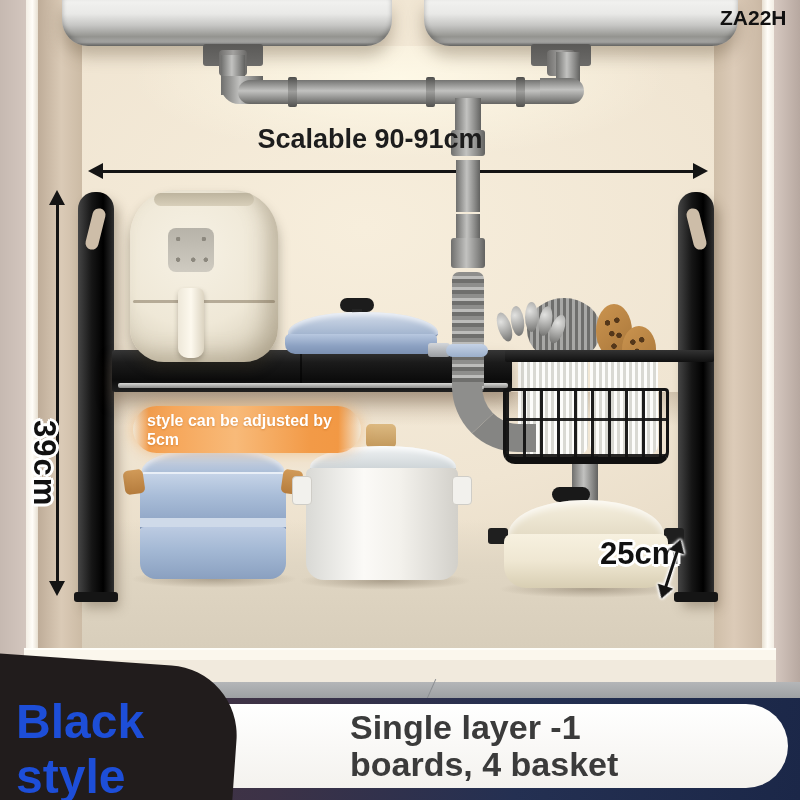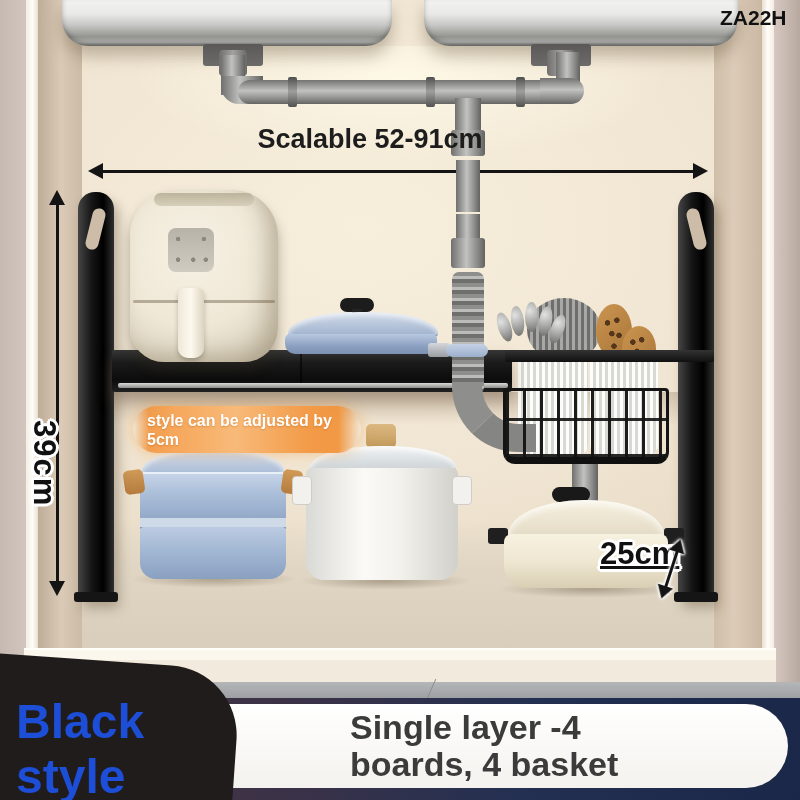--- a/index.html
+++ b/index.html
@@ -198,49 +198,49 @@
   <div class="abs" style="left:566px;top:500px;width:12px;height:7px;background:#222;z-index:12;"></div>
   <div class="abs" style="left:508px;top:500px;width:156px;height:40px;border-radius:78px 78px 6px 6px / 36px 36px 5px 5px;
        background:linear-gradient(#f6f0df,#e2d9c2);box-shadow:inset 0 4px 7px rgba(255,255,255,.7);z-index:12;"></div>
   <div class="abs" style="left:488px;top:528px;width:20px;height:16px;border-radius:3px;background:#1f1f1f;z-index:12;"></div>
   <div class="abs" style="left:664px;top:528px;width:20px;height:16px;border-radius:3px;background:#1f1f1f;z-index:12;"></div>
   <div class="abs" style="left:504px;top:534px;width:164px;height:54px;border-radius:8px 8px 22px 22px;
        background:linear-gradient(#f7f1e0 0%,#efe7d2 50%,#d8ceb3 100%);z-index:12;"></div>
 
   <div class="abs" style="left:720px;top:6px;width:76px;height:26px;font-size:21px;font-weight:bold;color:#111;z-index:30;">ZA22H</div>
 
-  <div class="abs" style="left:230px;top:124px;width:280px;text-align:center;font-size:27px;font-weight:bold;color:#1d1d1d;z-index:30;">Scalable 52-91cm</div>
+  <div class="abs" style="left:230px;top:124px;width:280px;text-align:center;font-size:27px;font-weight:bold;color:#1d1d1d;z-index:30;">Scalable 90-91cm</div>
 
   <div class="abs" style="left:49px;top:190px;width:18px;height:406px;z-index:9;">
     <div class="abs" style="left:7px;top:8px;width:3px;height:390px;background:#141414;"></div>
     <div class="tri" style="left:0;top:0;border-width:0 8.5px 15px 8.5px;border-color:transparent transparent #141414 transparent;"></div>
     <div class="tri" style="left:0;bottom:0;border-width:15px 8.5px 0 8.5px;border-color:#141414 transparent transparent transparent;"></div>
   </div>
   <div class="abs dim halo" style="left:22px;top:420px;width:40px;height:160px;writing-mode:vertical-rl;font-size:31px;letter-spacing:2px;z-index:30;">39cm</div>
 
   <div class="abs" style="left:133px;top:406px;width:228px;height:47px;border-radius:24px;z-index:16;
        background:linear-gradient(90deg,rgba(243,146,56,0) 0%,rgba(243,146,56,.85) 7%,#f6a75b 18%,#f8ba79 45%,#f29a47 78%,rgba(242,146,56,.92) 90%,rgba(243,146,56,0) 100%);
        box-shadow:0 0 14px rgba(244,150,60,.45);color:#fff;font-weight:bold;font-size:16px;line-height:19px;
        padding:5px 0 0 14px;box-sizing:border-box;text-shadow:0 1px 2px rgba(180,90,10,.4);">
     <div>style can be adjusted by 5cm</div>
   </div>
 
-  <div class="abs dim halo" style="left:600px;top:536px;width:80px;font-size:31px;z-index:30;text-decoration:underline;">25cm</div>
+  <div class="abs dim halo" style="left:600px;top:536px;width:80px;font-size:31px;z-index:30;">25cm</div>
   <div class="abs" style="left:662px;top:538px;width:18px;height:62px;transform:rotate(18deg);z-index:30;
        filter:drop-shadow(0 0 1px #fff) drop-shadow(0 0 1px #fff) drop-shadow(0 0 1px #fff);">
     <div class="abs" style="left:7.5px;top:7px;width:3px;height:48px;background:#141414;"></div>
     <div class="tri" style="left:1px;top:0;border-width:0 8px 13px 8px;border-color:transparent transparent #141414 transparent;"></div>
     <div class="tri" style="left:1px;bottom:0;border-width:13px 8px 0 8px;border-color:#141414 transparent transparent transparent;"></div>
   </div>
 
   <div class="abs" style="left:-20px;top:652px;width:262px;height:270px;border-radius:0 70px 0 0;background:#211c1c;
        transform:rotate(4deg);transform-origin:top left;z-index:22;"></div>
   <div class="abs" style="left:16px;top:694px;width:230px;font-size:48px;font-weight:bold;color:#1d4ed8;z-index:23;">Black style</div>
 
   <div class="abs" style="left:200px;top:704px;width:588px;height:84px;border-radius:10px 44px 44px 10px;
        background:linear-gradient(#ffffff,#f4f2ee);z-index:21;
        color:#3b3b3b;font-weight:bold;font-size:34px;line-height:37px;
        padding:5px 0 0 150px;box-sizing:border-box;">
-    <div>Single layer -4</div>
+    <div>Single layer -1</div>
     <div>boards, 4 basket</div>
   </div>
 
 </div>
 
 </body></html>

